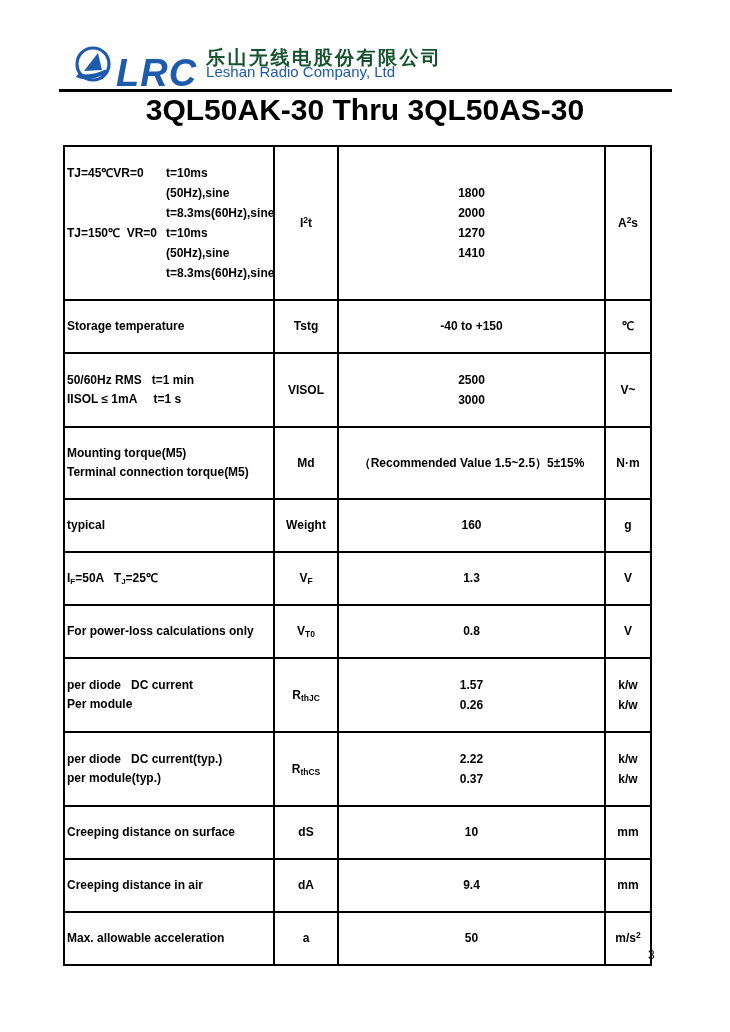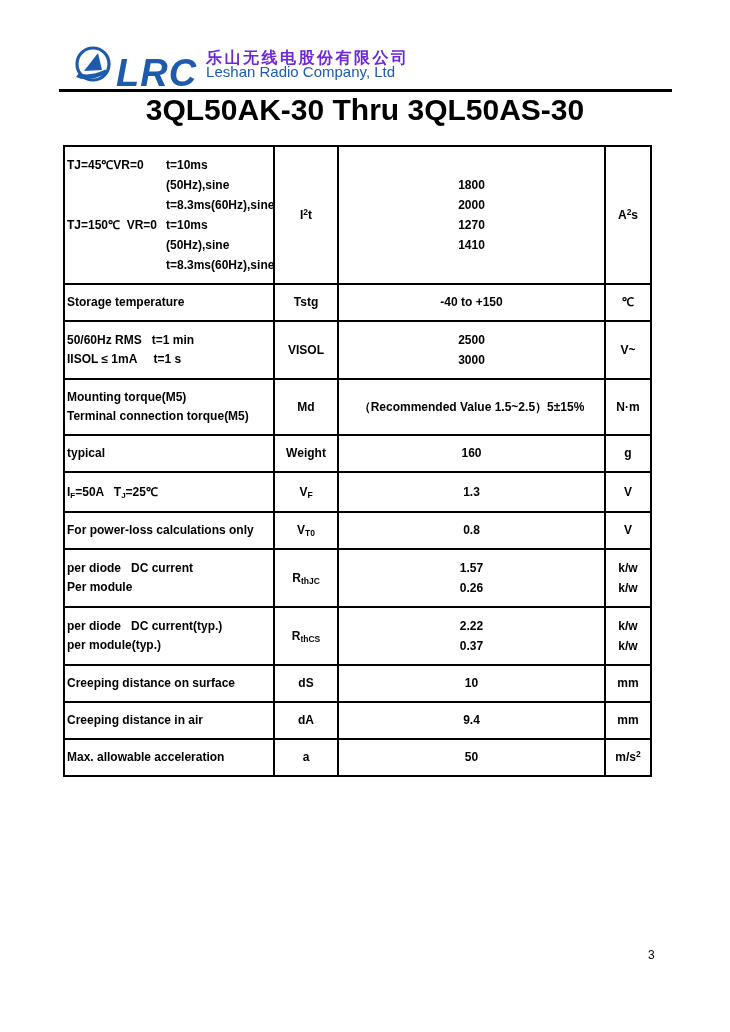--- a/index.html
+++ b/index.html
@@ -11,37 +11,37 @@
   }
 
   
   .logo { position:absolute; left:74px; top:44px; display:flex; align-items:flex-start; }
   .logo-icon { width:38px; height:44px; flex:0 0 auto; }
   .logo-lrc {
     font-size:38px; font-weight:bold; font-style:italic; letter-spacing:1px;
     color:#1e5bad; line-height:40px; margin-left:4px; margin-top:9px;
   }
   .logo-text { margin-left:9px; margin-top:6px; }
-  .logo-cn { font-size:16px; font-weight:bold; color:#6d28d9; letter-spacing:2.5px; line-height:15px; white-space:nowrap; }
+  .logo-cn { font-size:19px; font-weight:bold; color:#14532d; letter-spacing:2.5px; line-height:15px; white-space:nowrap; }
   .logo-en { font-size:15px; color:#1e5bad; line-height:13px; white-space:nowrap; }
 
   .rule { position:absolute; left:59px; top:89px; width:613px; height:3px; background:#000; }
 
   .doc-title {
     position:absolute; left:0; top:93px; width:730px; text-align:center;
     font-size:30px; font-weight:bold; letter-spacing:0px;
   }
 
   
   table.spec {
     position:absolute; left:63px; top:145px;
     border-collapse:collapse; table-layout:fixed; width:587px;
   }
   table.spec td {
-    border:2px solid #000; padding:8px 2px; vertical-align:middle;
+    border:2px solid #000; padding:16px 2px; vertical-align:middle;
     font-size:12px; font-weight:bold; line-height:19px;
   }
   td.desc { padding-left:6px; text-align:left; }
   td.sym  { text-align:center; font-size:13px; }
   td.val  { text-align:center; }
   td.unit { text-align:center; font-size:12.5px; padding:0 1px; }
 
   .ln { display:block; white-space:pre-wrap; }
   .pair { display:grid; grid-template-columns:99px 1fr; line-height:20px; }
   .pair span { white-space:pre-wrap; }

